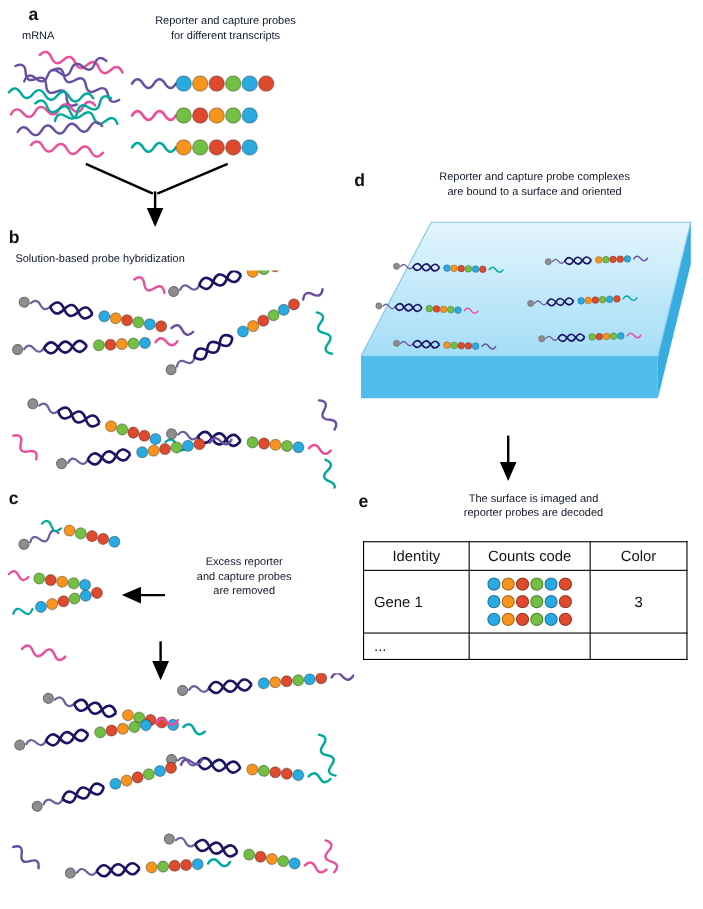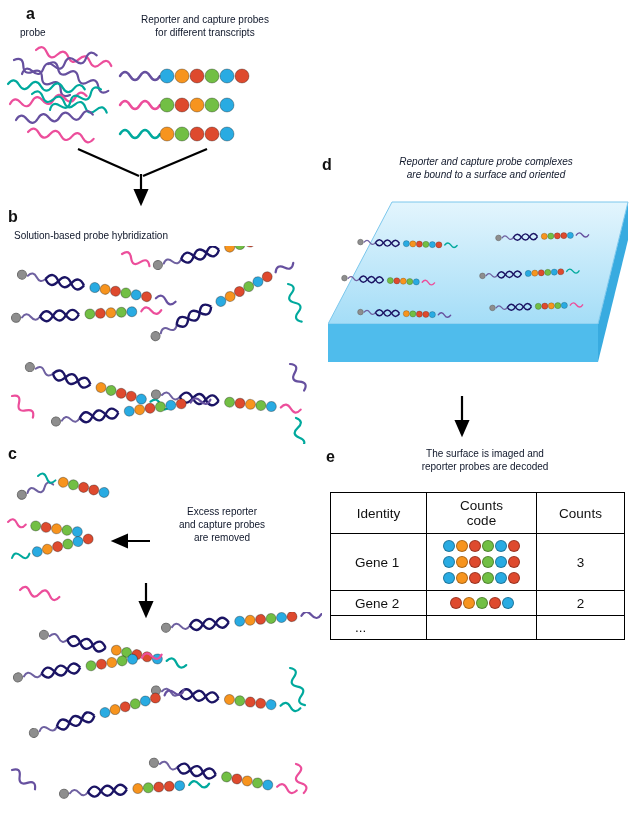--- a/index.html
+++ b/index.html
@@ -10,31 +10,31 @@
   .abs{position:absolute;}
   .panel-letter{font-weight:bold;font-size:16px;line-height:1;}
   .caption{font-size:10px;line-height:1.28;white-space:pre-line;color:#0f172a;}
   .center{text-align:center;}
   svg{display:block;}
   .decode-table{position:absolute;left:330px;top:492px;border-collapse:collapse;background:#fff;}
   .decode-table th,.decode-table td{
     border:1.6px solid #000;font-size:13.5px;font-weight:normal;
     padding:4px 6px;text-align:center;vertical-align:middle;
   }
-  .decode-table td.id-cell{text-align:left;padding-left:24px;}
-  .decode-table th{padding:5px 19px;}
+  .decode-table td.id-cell{text-align:left;padding-left:9px;}
+  .decode-table th{padding:5px 2px;}
   .dot{display:inline-block;width:12px;height:12px;border-radius:50%;
     border:1px solid rgba(0,0,0,.3);box-sizing:border-box;margin:0 .5px;}
   .code-line{display:flex;justify-content:center;align-items:center;height:16px;}
 </style>
 </head>
 <body>
 
 <div class="abs panel-letter" style="left:26px;top:6px;">a</div>
-<div class="abs caption" style="left:20px;top:27px;">probe</div>
+<div class="abs caption" style="left:20px;top:27px;">mRNA</div>
 <div class="abs caption center" style="left:110px;top:14px;width:190px;">Reporter and capture probes
 for different transcripts</div>
 <svg class="abs" style="left:4px;top:42px;" width="115" height="102" viewBox="0 0 115 102">
     <path d="M10,18 q5.5,-8 11,0 q5.5,8 11,0 q5.5,-8 11,0 q5.5,8 11,0 q5.5,-8 11,0 q5.5,8 11,0" fill="none" stroke="#66509F" stroke-width="2.2" stroke-linecap="round" transform="rotate(32 10 18)"></path>
     <path d="M32,8 q5.5,-8 11,0 q5.5,8 11,0 q5.5,-8 11,0 q5.5,8 11,0 q5.5,-8 11,0 q5.5,8 11,0 q5.5,-8 11,0" fill="none" stroke="#EC4E9B" stroke-width="2.2" stroke-linecap="round" transform="rotate(12 32 8)"></path>
     <path d="M4,42 q5.5,-8 11,0 q5.5,8 11,0 q5.5,-8 11,0 q5.5,8 11,0 q5.5,-8 11,0 q5.5,8 11,0 q5.5,-8 11,0" fill="none" stroke="#00A99D" stroke-width="2.2" stroke-linecap="round" transform="rotate(4 4 42)"></path>
     <path d="M18,32 q5.5,-8 11,0 q5.5,8 11,0 q5.5,-8 11,0 q5.5,8 11,0 q5.5,-8 11,0 q5.5,8 11,0 q5.5,-8 11,0" fill="none" stroke="#66509F" stroke-width="2.2" stroke-linecap="round" transform="rotate(-14 18 32)"></path>
     <path d="M44,22 q5.5,-8 11,0 q5.5,8 11,0 q5.5,-8 11,0 q5.5,8 11,0 q5.5,-8 11,0 q5.5,8 11,0" fill="none" stroke="#66509F" stroke-width="2.2" stroke-linecap="round" transform="rotate(24 44 22)"></path>
     <path d="M6,62 q5.5,-8 11,0 q5.5,8 11,0 q5.5,-8 11,0 q5.5,8 11,0 q5.5,-8 11,0 q5.5,8 11,0 q5.5,-8 11,0" fill="none" stroke="#EC4E9B" stroke-width="2.2" stroke-linecap="round" transform="rotate(-6 6 62)"></path>
     <path d="M28,52 q5.5,-8 11,0 q5.5,8 11,0 q5.5,-8 11,0 q5.5,8 11,0 q5.5,-8 11,0 q5.5,8 11,0 q5.5,-8 11,0" fill="none" stroke="#00A99D" stroke-width="2.2" stroke-linecap="round" transform="rotate(14 28 52)"></path>
@@ -289,21 +289,21 @@
       <circle cx="109.5" cy="0" r="5" fill="#DE4A2E" stroke="rgba(0,0,0,0.3)" stroke-width="1"></circle>
       <circle cx="120" cy="0" r="5" fill="#29ABE2" stroke="rgba(0,0,0,0.3)" stroke-width="1"></circle>
       <path d="M129.5,0 q5,-7 10,0 q5,7 10,0" fill="none" stroke="#00A99D" stroke-width="2.2" stroke-linecap="round"></path>
     </g>
     <path d="M286,56 q5,-8 10,0 q5,8 10,0 q5,-8 10,0 q5,8 10,0" fill="none" stroke="#00A99D" stroke-width="2.2" stroke-linecap="round" transform="rotate(68 286 56)"></path>
     <path d="M8,158 q5,-8 10,0 q5,8 10,0 q5,-8 10,0" fill="none" stroke="#66509F" stroke-width="2.2" stroke-linecap="round" transform="rotate(40 8 158)"></path>
     <path d="M292,152 q5,-8 10,0 q5,8 10,0 q5,-8 10,0" fill="none" stroke="#EC4E9B" stroke-width="2.2" stroke-linecap="round" transform="rotate(75 292 152)"></path>
   </svg>
 
 <div class="abs panel-letter" style="left:322px;top:157px;">d</div>
-<div class="abs caption center" style="left:336px;top:156px;width:300px;font-style:italic;">Reporter and capture probe complexes
+<div class="abs caption center" style="left:336px;top:156px;width:300px;">Reporter and capture probe complexes
 are bound to a surface and oriented</div>
 <svg class="abs" style="left:328px;top:198px;" width="308" height="200" viewBox="0 0 308 200">
   <defs>
     <linearGradient id="surfGrad" x1="0" y1="0" x2="0" y2="1">
       <stop offset="0" stop-color="#E3F5FD"></stop>
       <stop offset="1" stop-color="#A4DDF7"></stop>
     </linearGradient>
   </defs>
   <polygon points="270,126 300,4 300,42 270,164" fill="#38ABE0"></polygon>
   <polygon points="64,4 300,4 270,126 0,126" fill="url(#surfGrad)" stroke="#7CC7EC" stroke-width="1"></polygon>
@@ -393,21 +393,21 @@
 <table class="decode-table">
   <colgroup>
       <col style="width:96px">
       <col style="width:110px">
       <col style="width:88px">
     </colgroup>
   <thead>
       <tr>
         <th>Identity</th>
         <th>Counts code</th>
-        <th>Counts</th>
+        <th>Color</th>
       </tr>
     </thead>
   <tbody>
       <tr>
         <td class="id-cell">Gene 1</td>
         <td>
           <div class="code-line">
             <span class="dot" style="background: rgb(41, 171, 226);"></span>
             <span class="dot" style="background: rgb(247, 148, 30);"></span>
             <span class="dot" style="background: rgb(222, 74, 46);"></span>
@@ -426,33 +426,20 @@
           <div class="code-line">
             <span class="dot" style="background: rgb(41, 171, 226);"></span>
             <span class="dot" style="background: rgb(247, 148, 30);"></span>
             <span class="dot" style="background: rgb(222, 74, 46);"></span>
             <span class="dot" style="background: rgb(114, 191, 68);"></span>
             <span class="dot" style="background: rgb(41, 171, 226);"></span>
             <span class="dot" style="background: rgb(222, 74, 46);"></span>
           </div>
         </td>
         <td>3</td>
-      </tr>
-      <tr>
-        <td class="id-cell">Gene 2</td>
-        <td>
-          <div class="code-line">
-            <span class="dot" style="background: rgb(222, 74, 46);"></span>
-            <span class="dot" style="background: rgb(247, 148, 30);"></span>
-            <span class="dot" style="background: rgb(114, 191, 68);"></span>
-            <span class="dot" style="background: rgb(222, 74, 46);"></span>
-            <span class="dot" style="background: rgb(41, 171, 226);"></span>
-          </div>
-        </td>
-        <td>2</td>
       </tr>
       <tr>
         <td class="id-cell">...</td>
         <td></td>
         <td></td>
       </tr>
     </tbody>
 </table>
 
 <svg class="abs" style="left:0;top:0;pointer-events:none;" width="639" height="826" viewBox="0 0 639 826">

